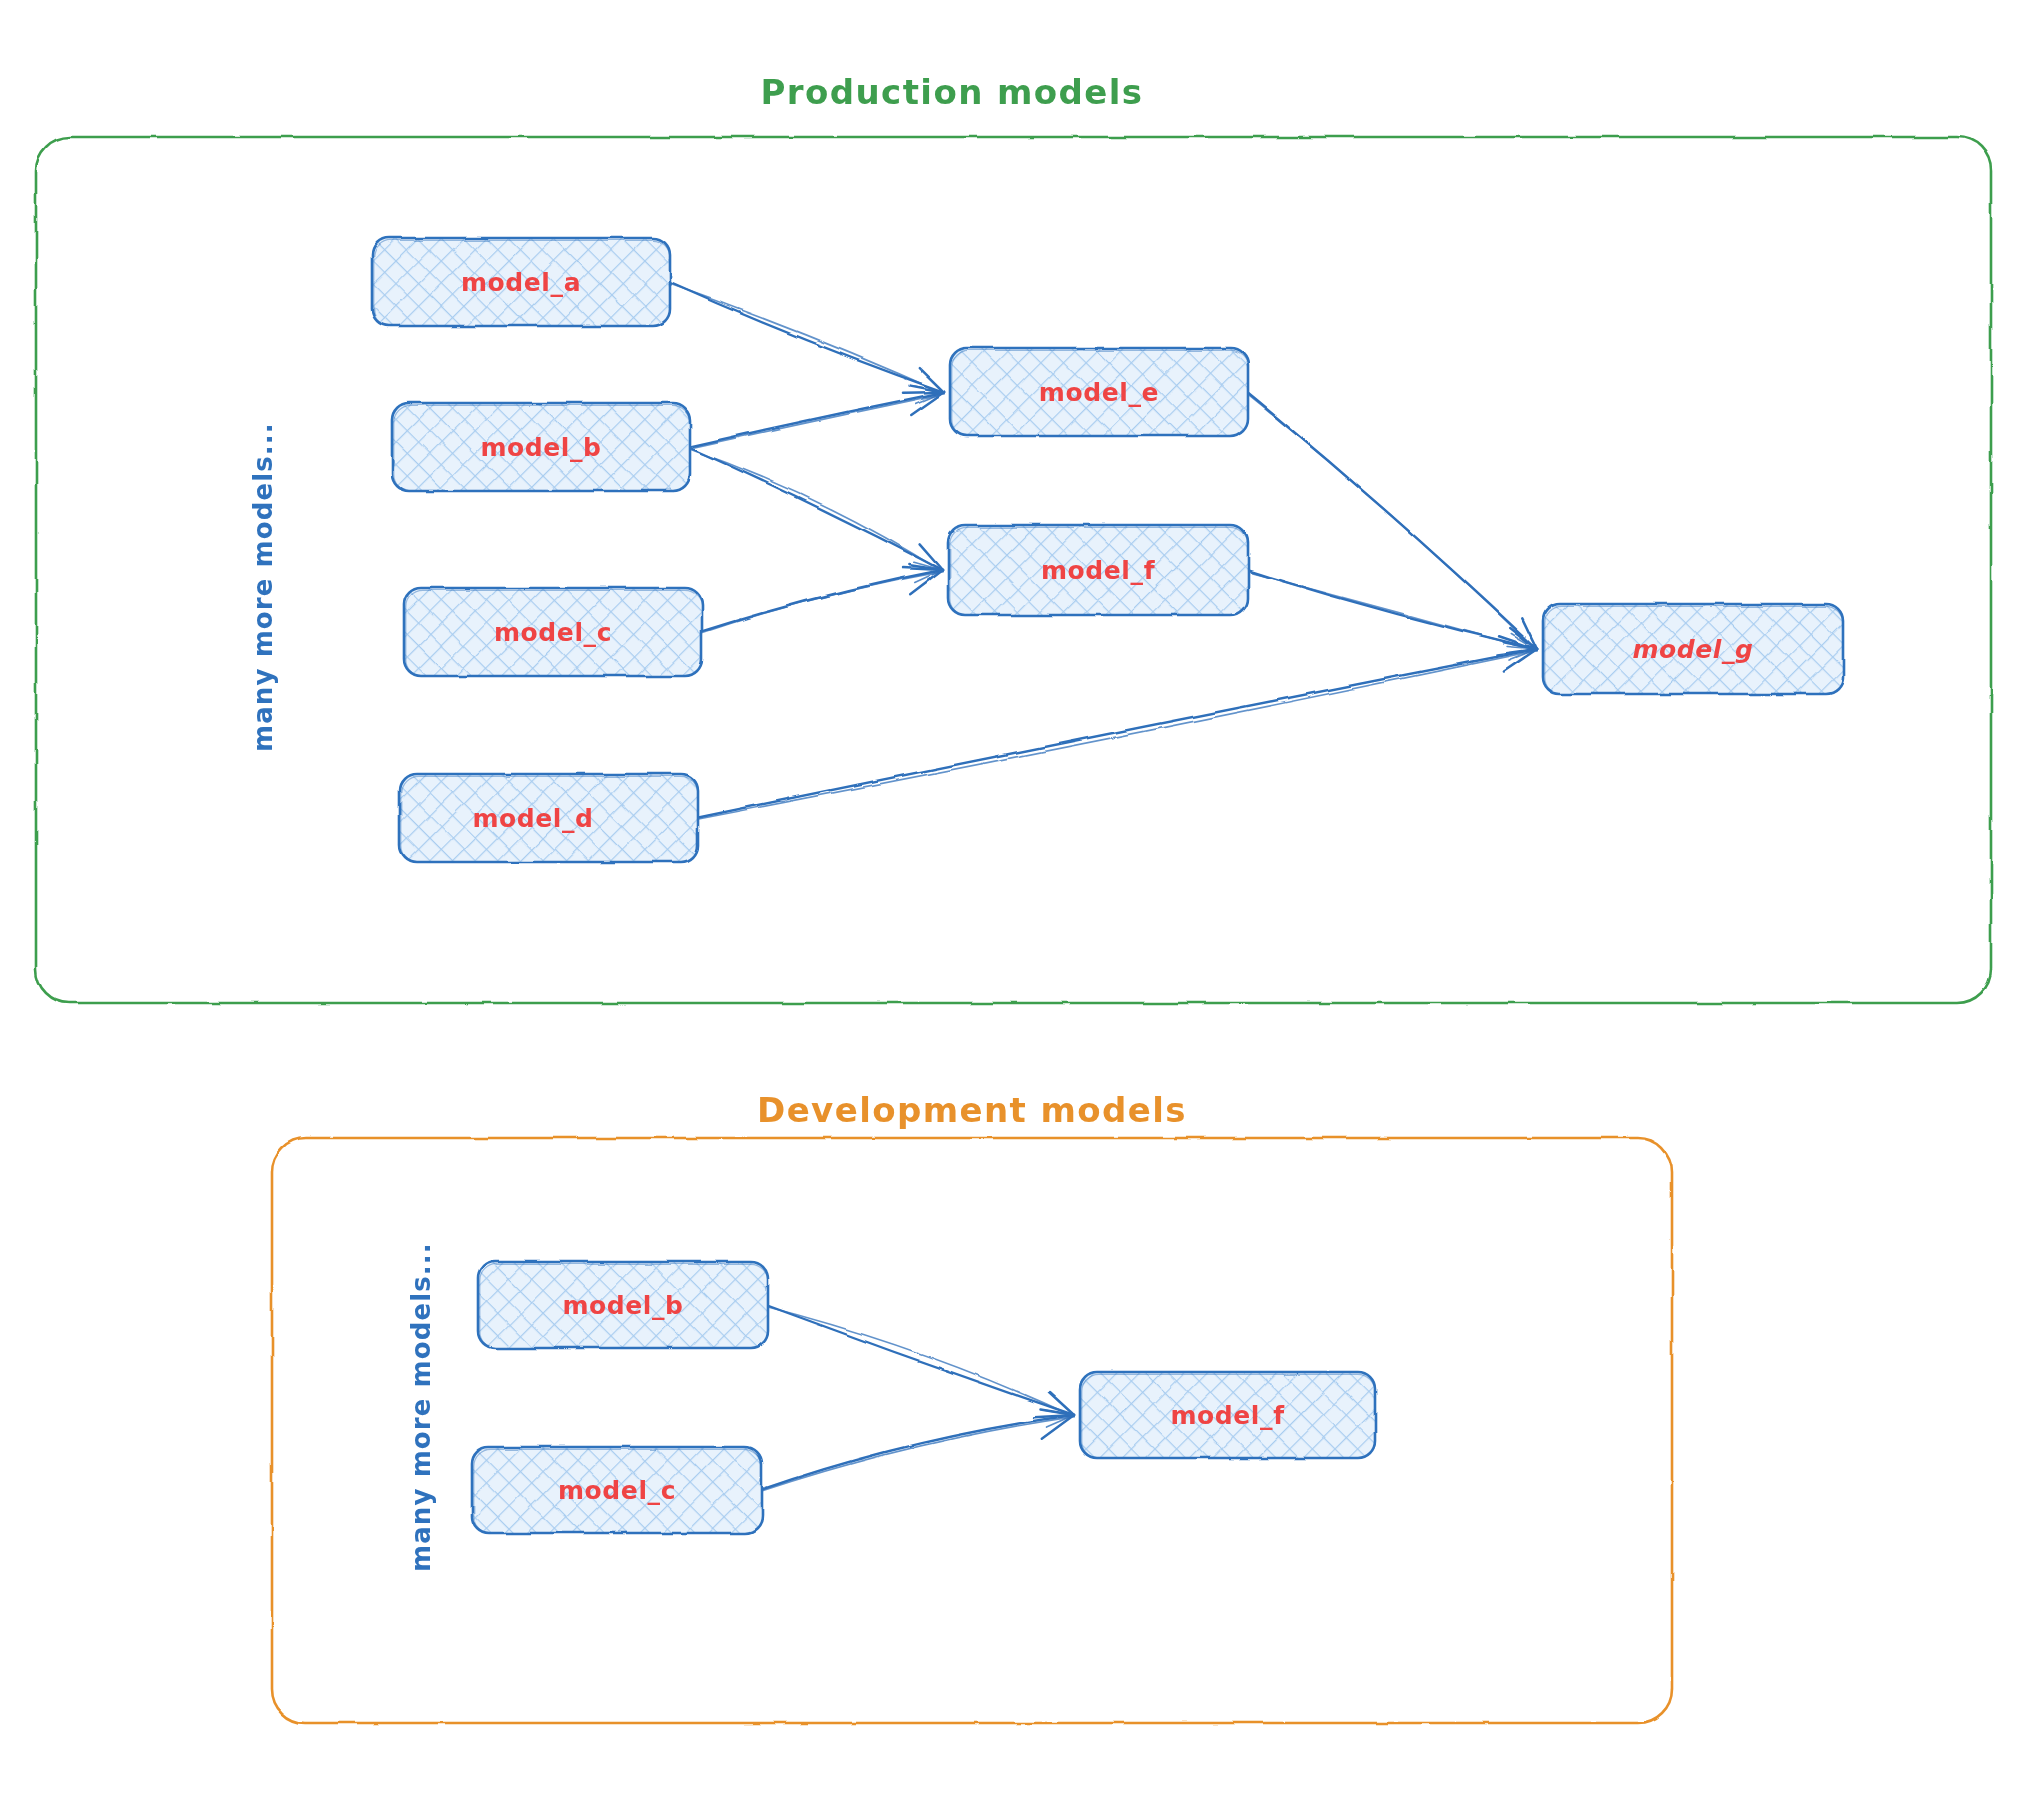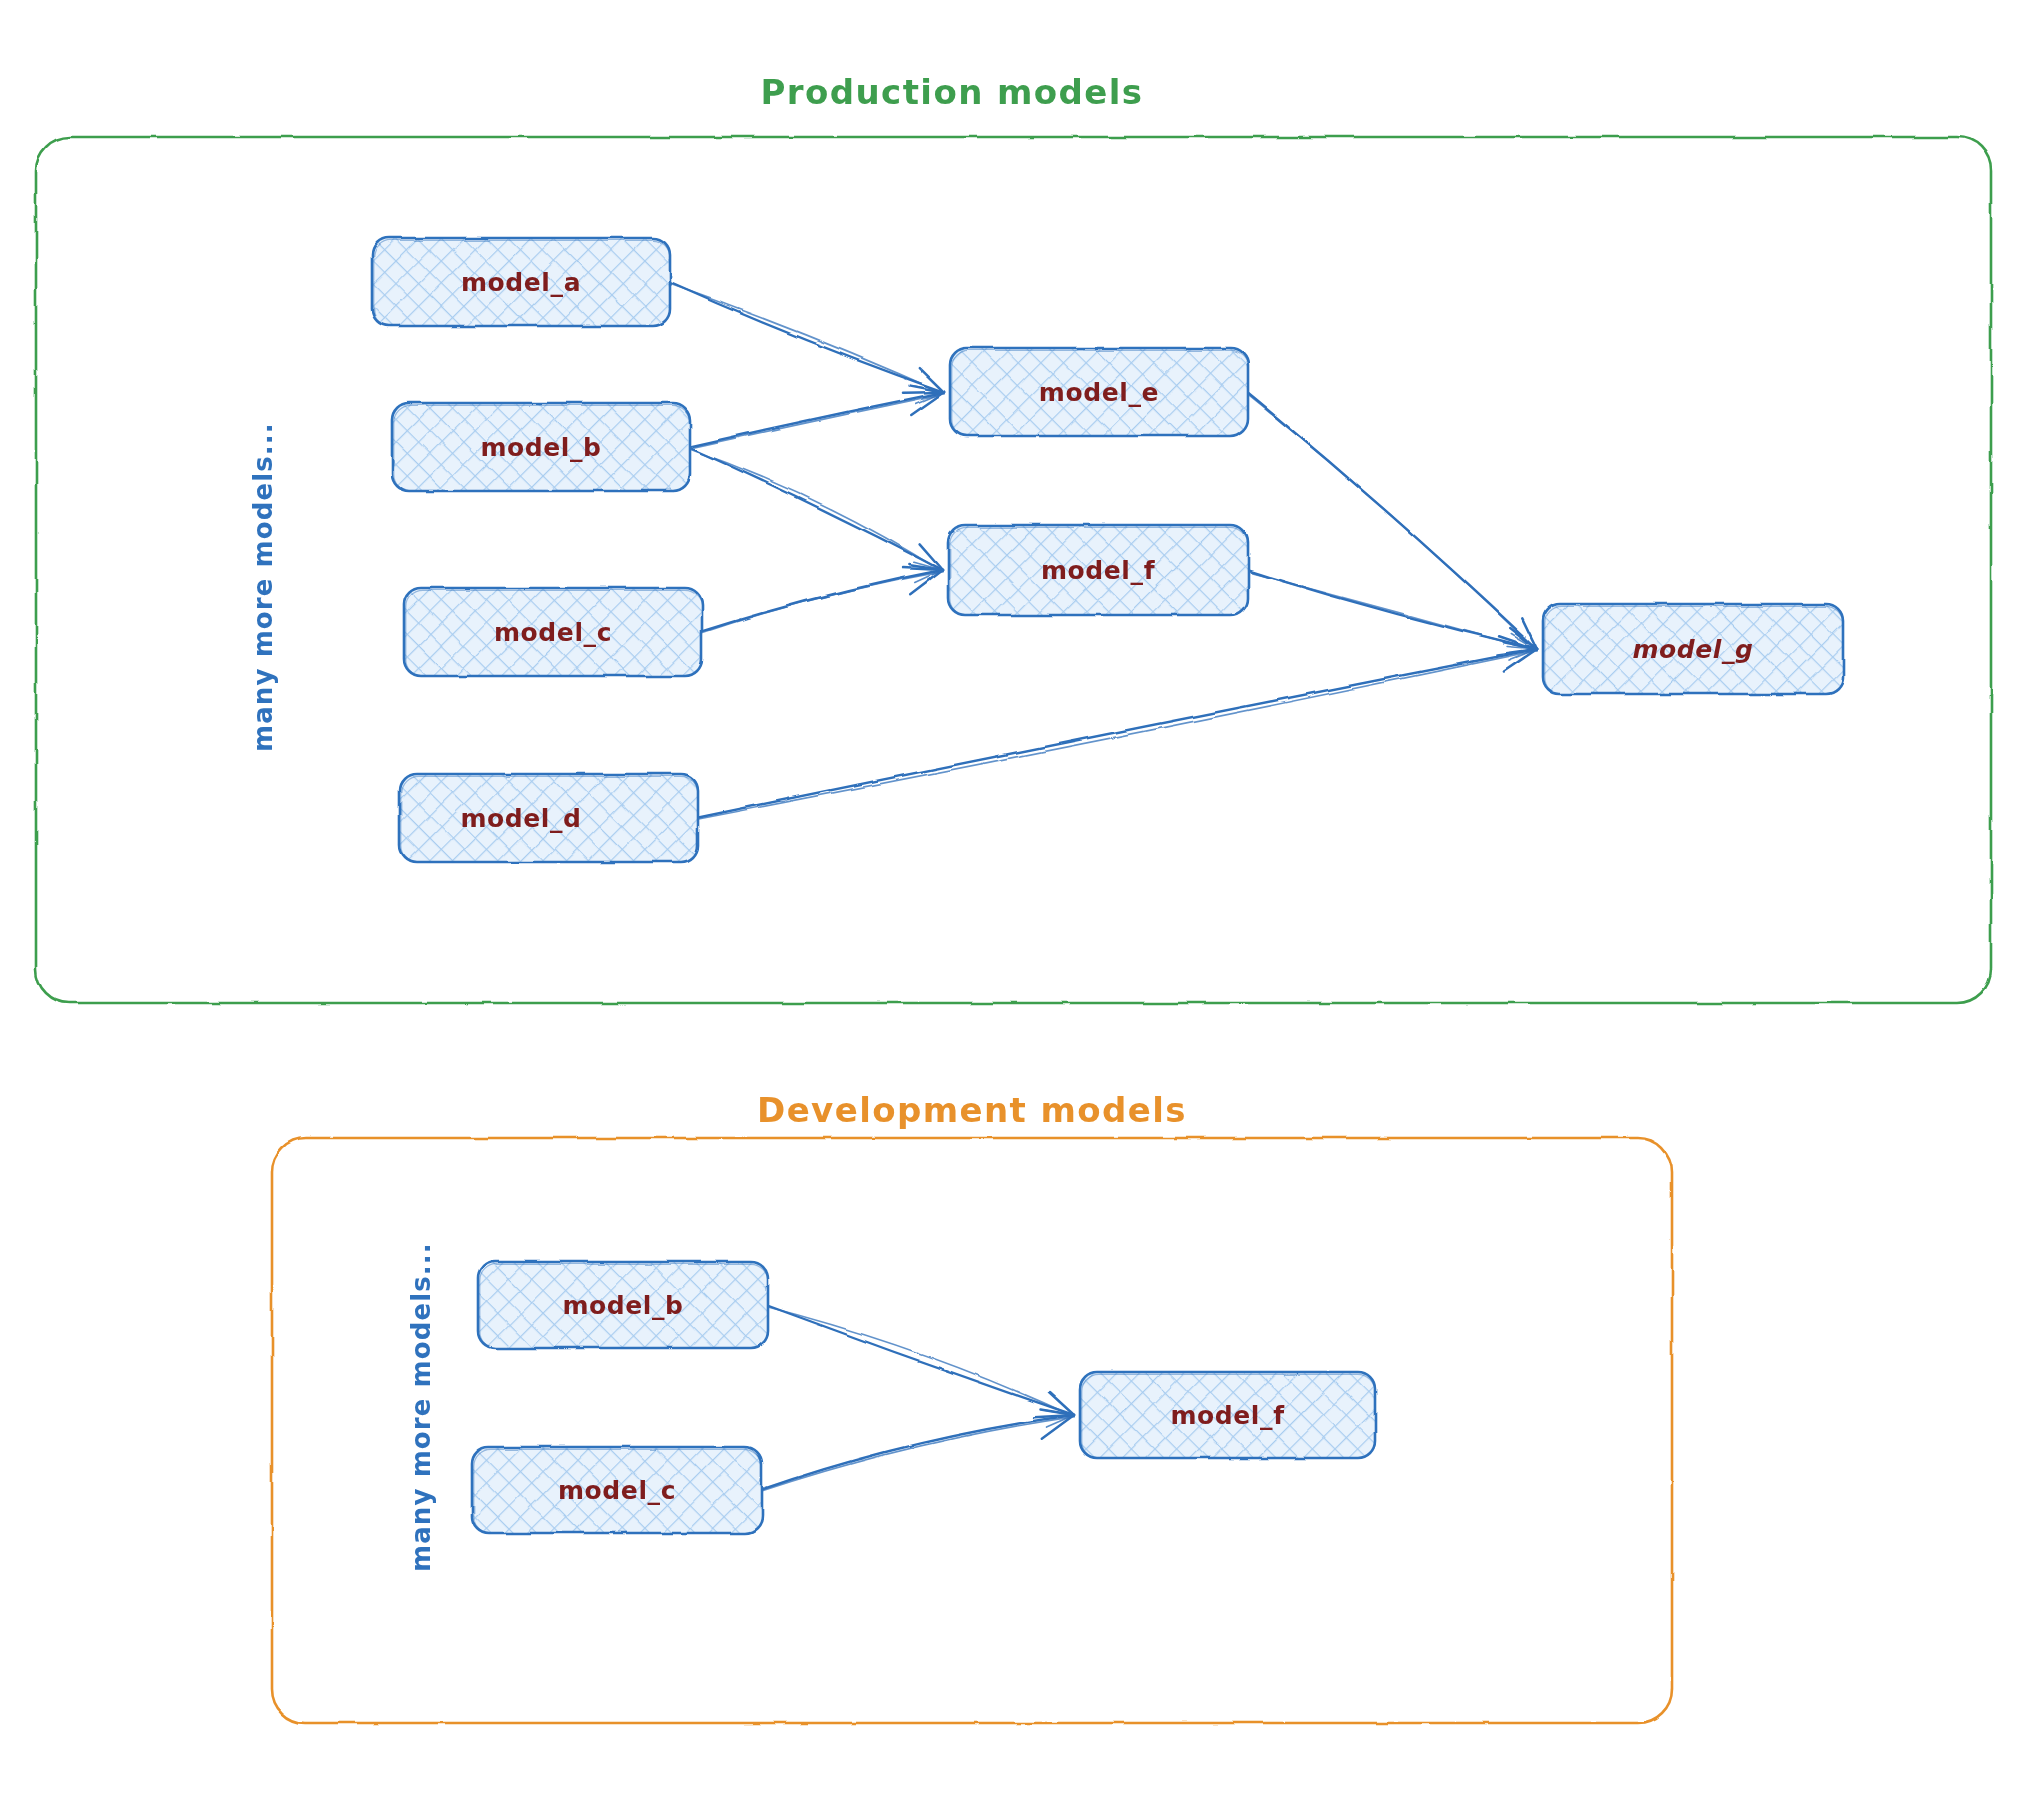--- a/index.html
+++ b/index.html
@@ -54,21 +54,21 @@
     transform-origin: 0 0;
     transform: rotate(-90deg);
   }
 
   .node-label {
     position: absolute;
     font-family: "DejaVu Sans", sans-serif;
     font-size: 25px;
     font-weight: 600;
     letter-spacing: 0.6px;
-    color: #7f1d1d;
+    color: #ef4444;
     white-space: nowrap;
     transform: translate(-50%, -50%);
     pointer-events: none;
   }
 </style>
 </head>
 <body>
 
 <div id="stage">
   <svg class="layer" id="svg-layer" viewBox="0 0 2024 1818" xmlns="http://www.w3.org/2000/svg">
@@ -202,21 +202,21 @@
           <rect x="1080" y="1372" width="295" height="86" rx="17" ry="17" fill="url(#hatch)" stroke="none"></rect>
           <rect x="1080" y="1372" width="295" height="86" rx="17" ry="17" fill="none" stroke="#2f72bd" stroke-width="2.6" stroke-linejoin="round"></rect>
           <rect x="1081.8" y="1374.4" width="293" height="84" rx="17" ry="17" fill="none" stroke="#2f72bd" stroke-width="1.2" stroke-linejoin="round" opacity="0.45"></rect>
         </g>
       </g>
     </svg>
   <div id="text-layer">
       <div class="node-label" style="left: 521px; top: 282px;">model_a</div>
       <div class="node-label" style="left: 541px; top: 447px;">model_b</div>
       <div class="node-label" style="left: 553px; top: 632px;">model_c</div>
-      <div class="node-label" style="left: 521px; top: 818px;">model_d</div>
+      <div class="node-label" style="left: 533px; top: 818px;">model_d</div>
       <div class="node-label" style="left: 1099px; top: 392px;">model_e</div>
       <div class="node-label" style="left: 1098px; top: 570px;">model_f</div>
       <div class="node-label" style="left: 1693px; top: 649px; font-style: italic;">model_g</div>
       <div class="node-label" style="left: 623px; top: 1305px;">model_b</div>
       <div class="node-label" style="left: 617px; top: 1490px;">model_c</div>
       <div class="node-label" style="left: 1227.5px; top: 1415px;">model_f</div>
       <div class="grp-title prod" style="left: 952px; top: 72px; color: rgb(62, 158, 78);">Production models</div>
       <div class="side-note" style="left: 248px; top: 752px;">many more models...</div>
       <div class="grp-title dev" style="left: 963px; top: 1090px; color: rgb(232, 145, 43);">Development models</div>
       <div class="side-note" style="left: 406px; top: 1572px;">many more models...</div>

